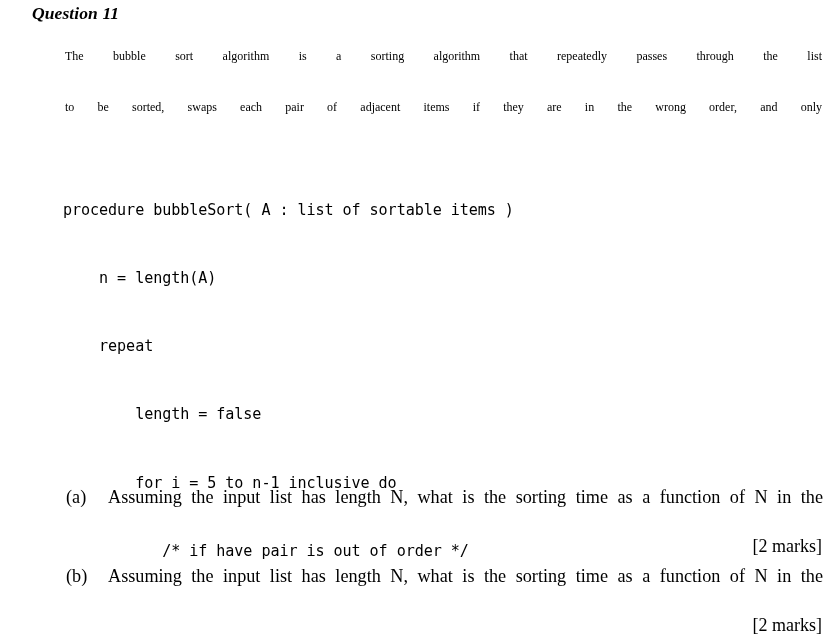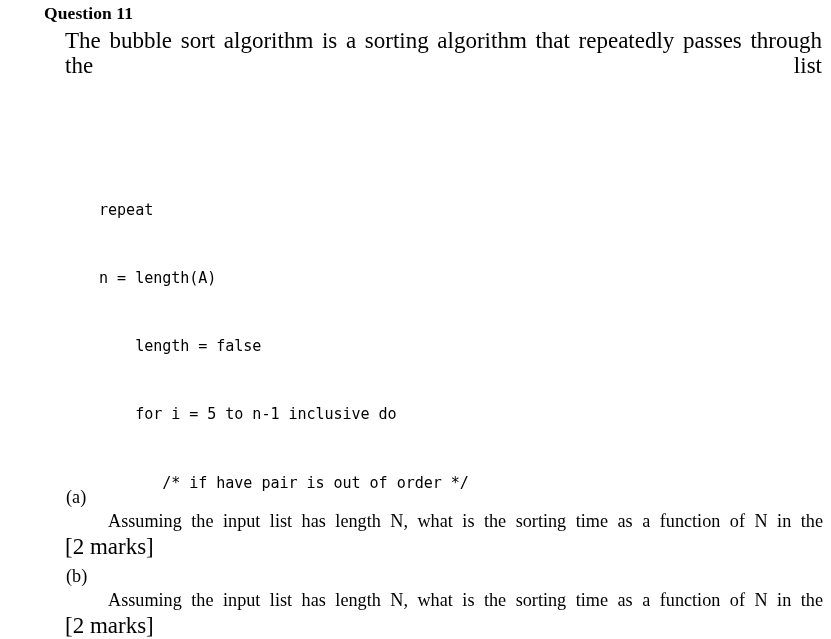--- a/index.html
+++ b/index.html
@@ -17,36 +17,37 @@
   }
   .page {
     position: relative;
     width: 831px;
     height: 639px;
   }
 
   
   .q-heading {
     position: absolute;
-    left: 44px;
+    left: 32px;
     top: 3px;
     font-size: 17.5px;
     font-weight: bold;
     letter-spacing: 0.1px;
     line-height: 21px;
     white-space: nowrap;
+    font-style: italic;
   }
 
   
   .intro {
     position: absolute;
     left: 65px;
-    top: 28px;
+    top: 44px;
     width: 757px;
-    font-size: 23px;
+    font-size: 12px;
     line-height: 25.4px;
     text-align: justify;
     text-justify: inter-word;
     hyphens: none;
   }
   .intro .line {
     display: block;
     white-space: nowrap;
   }
   
@@ -87,63 +88,65 @@
   .subq .marker {
     position: absolute;
     left: 0;
     top: 0;
     width: 42px;
     text-align: left;
   }
   .subq .body {
     margin-left: 42px;
     width: 715px;
-    margin-top: 24px;
   }
   .subq .body .line {
     display: block;
     white-space: nowrap;
   }
   .subq .body .line.j {
     white-space: normal;
     text-align: justify;
   }
   .subq .body .line.j::after {
     content: "";
     display: inline-block;
     width: 100%;
     height: 0;
   }
   .marks {
     position: absolute;
     width: 757px;
     left: 65px;
-    font-size: 23px;
+    text-align: right;
+    font-size: 18px;
     line-height: 25.4px;
   }
 
   #subq-a { left: 66px; top: 485px; }
   #marks-a { top: 534px; }
   #subq-b { left: 66px; top: 564px; }
   #marks-b { top: 613px; }
 </style>
 </head>
 <body>
 
 <div class="page">
 
   <div class="q-heading">Question 11</div>
 
   <div class="intro">
     <span class="line j">The bubble sort algorithm is a sorting algorithm that repeatedly passes through the list</span>
+    <span class="line j">to be sorted, swaps each pair of adjacent items if they are in the wrong order, and only</span>
   </div>
 
   <div class="code">
+    <span class="cl">procedure bubbleSort( A : list of sortable items )</span>
+    <span class="cl">    n = length(A)</span>
     <span class="cl">    repeat</span>
-    <span class="cl">    n = length(A)</span>
     <span class="cl">        length = false</span>
     <span class="cl">        for i = 5 to n-1 inclusive do</span>
     <span class="cl">           /* if have pair is out of order */</span>
     
     
     
     
     
     
     

